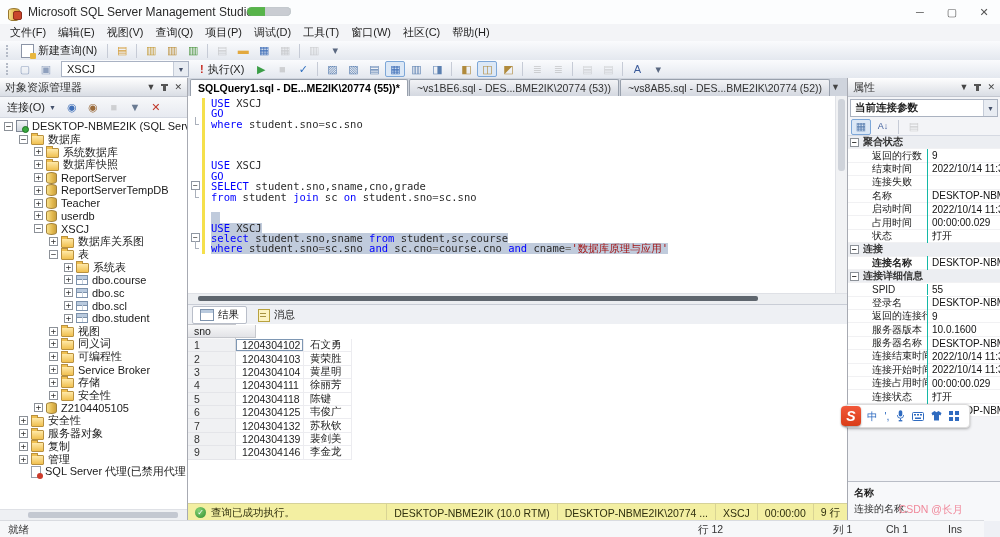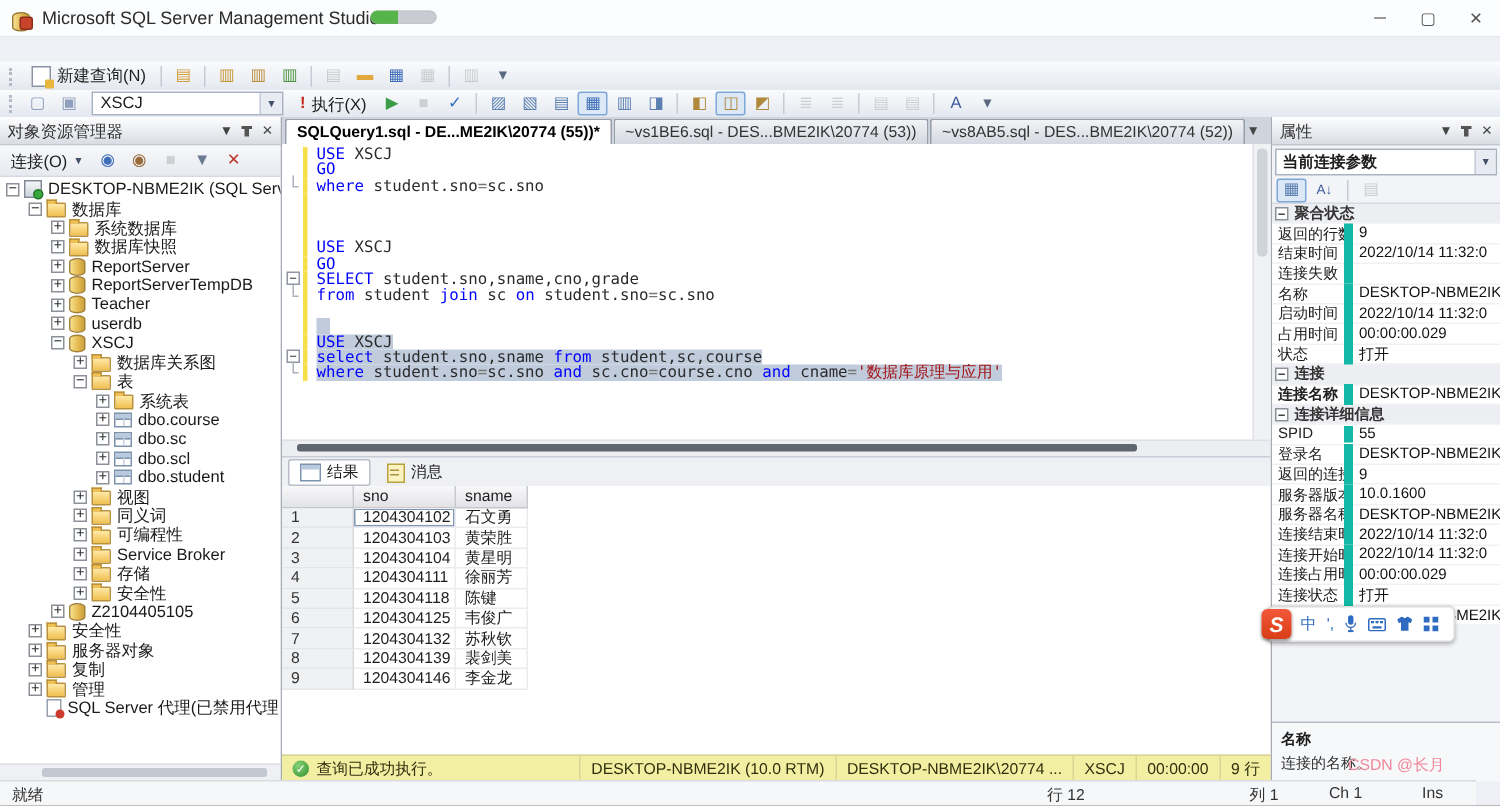--- a/index.html
+++ b/index.html
@@ -87,21 +87,21 @@
   .hscroll .thumb{position:absolute;left:10px;top:2px;height:5px;width:560px;background:#5f666e;border-radius:2px;}
   .results-head{height:19px;flex:none;display:flex;align-items:flex-end;gap:3px;padding-left:4px;background:#eef0f4;border-top:1px solid #c9cdd6;}
   .rtab{display:flex;align-items:center;gap:4px;height:16px;padding:0 7px;font-size:10.5px;border:1px solid transparent;border-radius:2px;}
   .rtab.active{background:#fff;border-color:#b9bec9;}
   .ico-grid{width:12px;height:10px;background:#fff;border:1px solid #7d92ac;position:relative;}
   .ico-grid::before{content:'';position:absolute;left:0;right:0;top:0;height:3px;background:#b9cade;}
   .ico-msg{width:10px;height:11px;background:#fdf3c2;border:1px solid #b8a23f;position:relative;}
   .ico-msg::before{content:'';position:absolute;left:1px;top:3px;width:6px;border-top:1px solid #a79342;box-shadow:0 3px 0 #a79342;}
   .grid{flex:1;background:#fff;overflow:hidden;font-size:10.5px;}
   .g-row{display:flex;height:13.4px;}
-  .g-row.head{height:15px;}
+  .g-row.head{height:15px;flex-direction:column;}
   .g-corner,.g-h{background:linear-gradient(#f8f8f9,#e2e3e7);border-right:1px solid #c6c8cd;border-bottom:1px solid #c6c8cd;box-sizing:border-box;}
   .g-corner{width:48px;flex:none;}
   .g-h{display:flex;align-items:center;padding-left:6px;color:#222;}
   .g-num{width:48px;flex:none;background:#f0f1f3;border-right:1px solid #d8dade;border-bottom:1px solid #e4e5e9;display:flex;align-items:center;padding-left:6px;color:#333;box-sizing:border-box;}
   .g-cell{border-right:1px solid #ececf0;border-bottom:1px solid #ececf0;display:flex;align-items:center;padding-left:6px;box-sizing:border-box;}
   .col-0{width:68px;flex:none;}
   .col-1{width:48px;flex:none;}
   .g-cell.focus{box-shadow:inset 0 0 0 1px #7e97b3;background:#fdfdfd;}
   .querybar{height:17px;flex:none;background:#f3efa2;display:flex;align-items:stretch;font-size:10.5px;color:#30300f;border-top:1px solid #d6d29a;}
   .qmsg{display:flex;align-items:center;gap:5px;padding:0 7px;flex:1;min-width:0;}
@@ -109,21 +109,21 @@
   .qsec{padding:0 7px;border-left:1px solid #d9d494;display:flex;align-items:center;white-space:nowrap;}
   
   .panel-right{width:152px;flex:none;display:flex;flex-direction:column;background:#f3f4f7;position:relative;}
   .prop-combo{height:16px;flex:none;margin:2px 2px 1px 2px;background:#fff;border:1px solid #aab2c0;display:flex;align-items:center;padding-left:4px;font-weight:700;font-size:10.5px;}
   .prop-combo .arrow{margin-left:auto;width:13px;height:100%;display:flex;align-items:center;justify-content:center;background:#e8ecf2;border-left:1px solid #c5ccd8;font-size:7px;color:#44506a;}
   .prop-toolbar{height:17px;flex:none;display:flex;align-items:center;gap:2px;padding:0 3px;border-bottom:1px solid #d5d9e2;}
   .prop-grid{flex:none;background:#fff;}
   .prow{display:flex;height:12.4px;font-size:10px;align-items:center;border-bottom:1px solid #f1f1f3;}
   .prow.cat{background:#eceef2;font-weight:700;color:#333;}
   .pexp{width:9px;height:9px;border:1px solid #8c9198;background:#fff;font-size:8px;line-height:7px;text-align:center;color:#333;margin:0 4px 0 2px;flex:none;box-sizing:border-box;font-family:"DejaVu Sans Mono",monospace;}
-  .plabel{width:54px;flex:none;padding-left:4px;overflow:hidden;white-space:nowrap;border-right:6px solid #14b8a6;color:#222;box-sizing:border-box;}
+  .plabel{width:80px;flex:none;padding-left:24px;overflow:hidden;white-space:nowrap;border-right:1px solid #14b8a6;color:#222;box-sizing:border-box;}
   .prow.boldlabel .plabel{font-weight:700;}
   .pvalue{flex:1;min-width:0;padding-left:4px;overflow:hidden;white-space:nowrap;color:#111;}
   .prop-desc{margin-top:auto;height:40px;flex:none;border-top:1px solid #b9bdc6;background:#f7f8fa;padding:4px 6px;font-size:10px;box-sizing:border-box;}
   .desc-title{font-weight:700;}
   .desc-text{color:#333;margin-top:2px;}
   
   .statusbar{position:absolute;left:0;right:16px;bottom:0;height:16px;background:#f6f7f9;border-top:1px solid #d9dbe0;font-size:10.5px;color:#333;}
   .sb{position:absolute;top:2px;white-space:nowrap;}
   
   .ime{position:absolute;left:845px;top:404px;width:119px;height:22px;background:#fff;border:1px solid #dcdcdc;border-radius:4px;box-shadow:0 1px 3px rgba(0,0,0,.3);display:flex;align-items:center;gap:6px;padding-right:4px;z-index:50;}
@@ -143,20 +143,32 @@
       </span>
     <span class="title-text">Microsoft SQL Server Management Studio</span>
     <span class="progress-pill"></span>
     <div class="win-controls">
       <span class="win-btn">─</span>
       <span class="win-btn">▢</span>
       <span class="win-btn">✕</span>
     </div>
   </div>
 
+  <div class="menubar" id="menubar">
+      <span class="menu-item">文件(F)</span>
+      <span class="menu-item">编辑(E)</span>
+      <span class="menu-item">视图(V)</span>
+      <span class="menu-item">查询(Q)</span>
+      <span class="menu-item">项目(P)</span>
+      <span class="menu-item">调试(D)</span>
+      <span class="menu-item">工具(T)</span>
+      <span class="menu-item">窗口(W)</span>
+      <span class="menu-item">社区(C)</span>
+      <span class="menu-item">帮助(H)</span>
+    </div>
 
   <div class="toolbar" id="tb1">
     <span class="tb-grip"></span>
     <span class="btn-text">
       <span class="nq-ico"></span>
       <span>新建查询(N)</span>
     </span>
     <span class="tb-sep"></span>
     <span id="tb1-icons" style="display:flex;align-items:center;gap:1px;">
         <span class="tb-btn">

